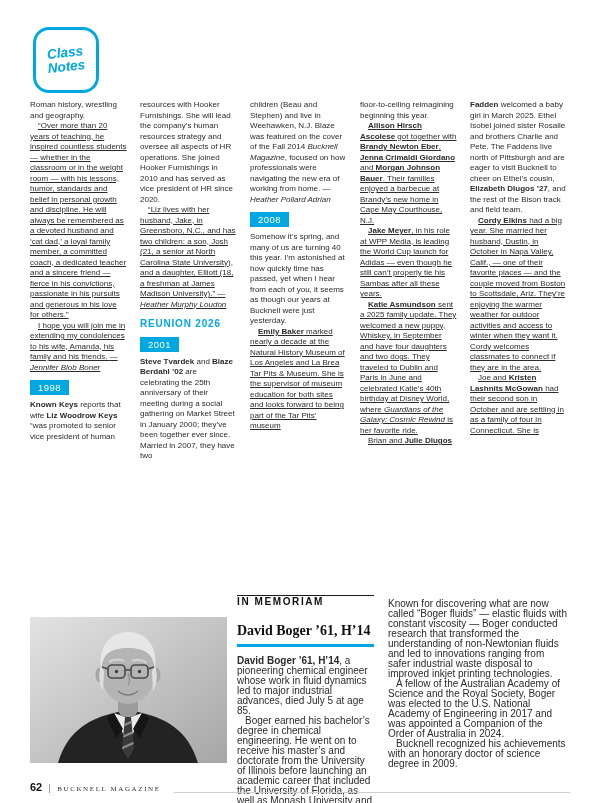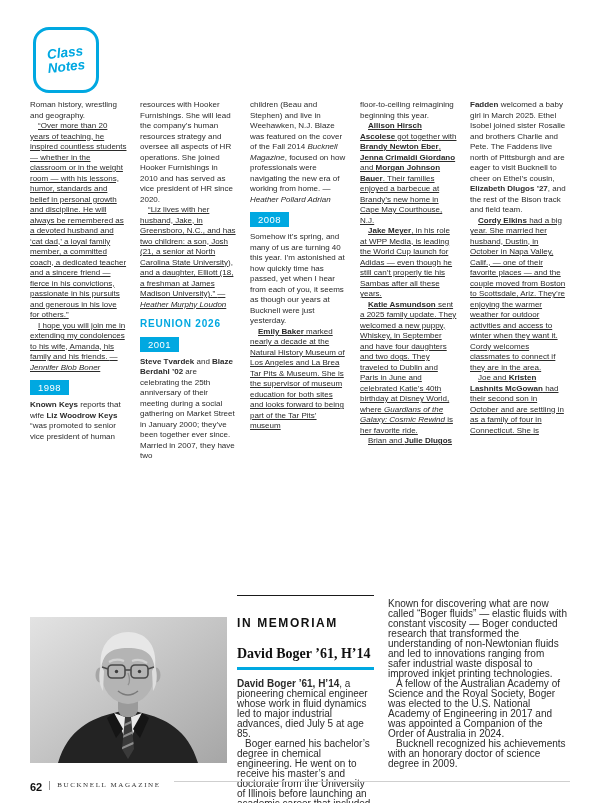--- a/index.html
+++ b/index.html
@@ -33,32 +33,32 @@
   .reunion{
     color:var(--accent); font-weight:bold; font-size:10px; letter-spacing:.8px;
     margin:9px 0 0;
   }
   
   .memoriam{ position:absolute; left:30px; top:595px; width:540px; height:178px; }
   .mem-photo{ position:absolute; left:0; top:22px; width:197px; height:146px; }
   .mem-col-a{ position:absolute; left:207px; top:0; width:137px; }
   .mem-col-b{ position:absolute; left:358px; top:4px; width:180px; }
   .mem-rule{ border-top:1.2px solid #1a1a1a; width:100%; }
-  .mem-label{ margin-top:20px; font-size:12px; font-weight:bold; letter-spacing:1.6px; color:#111; }
+  .mem-label{ margin-top:0; font-size:10px; font-weight:bold; letter-spacing:1.6px; color:#111; }
   .mem-headline{
     margin:16px 0 0; font-family:"Liberation Serif", serif; font-weight:bold;
     font-size:14px; line-height:15px; color:#101010; white-space:nowrap;
   }
   .mem-underline{ margin:6px 0 9px; height:2.5px; background:var(--accent); width:100%; }
   .mem-col-a p, .mem-col-b p{ margin:0; font-size:10px; line-height:10px; color:var(--ink); }
   .mem-col-a p.ind, .mem-col-b p.ind{ text-indent:8px; }
   
   .footer{
     position:absolute; left:30px; top:781px; width:540px;
-    display:flex; align-items:flex-start; gap:7px;
+    display:flex; align-items:flex-end; gap:7px;
   }
   .pagenum{ font-weight:bold; font-size:11px; color:#111; }
   .footer-div{ width:1px; height:9px; background:#999; }
   .mag{
     font-family:"Liberation Serif", serif; font-size:7px; letter-spacing:1.6px; color:#333;
   }
   .footer-line{ flex:1; height:1px; background:#cfcfcf; margin-left:6px; }
 </style>
 </head>
 <body>

